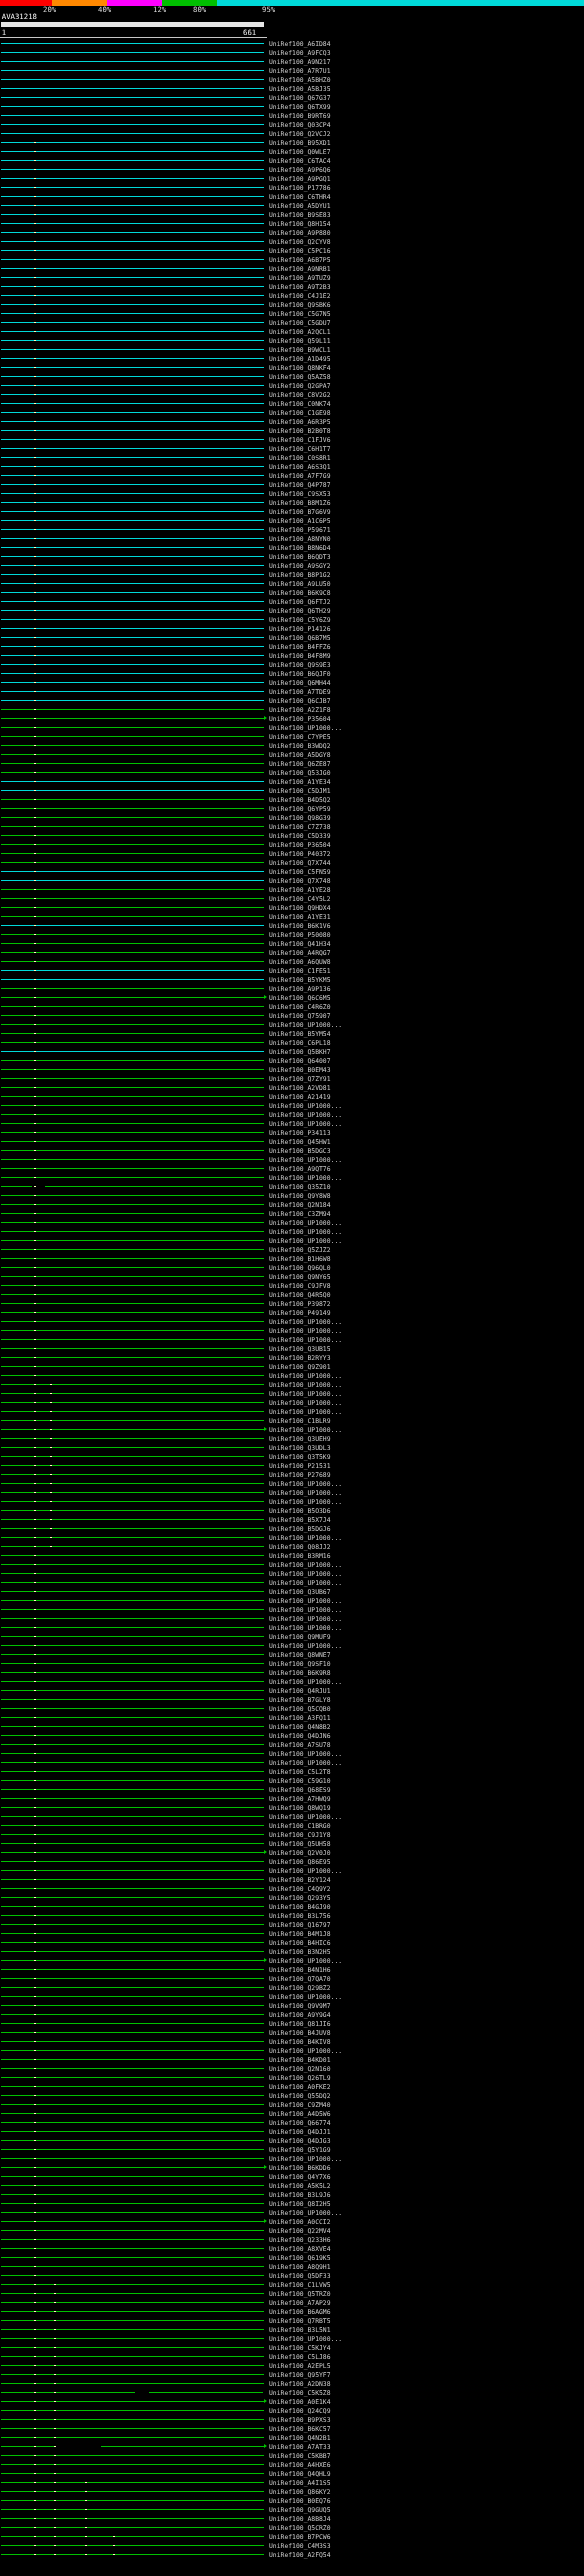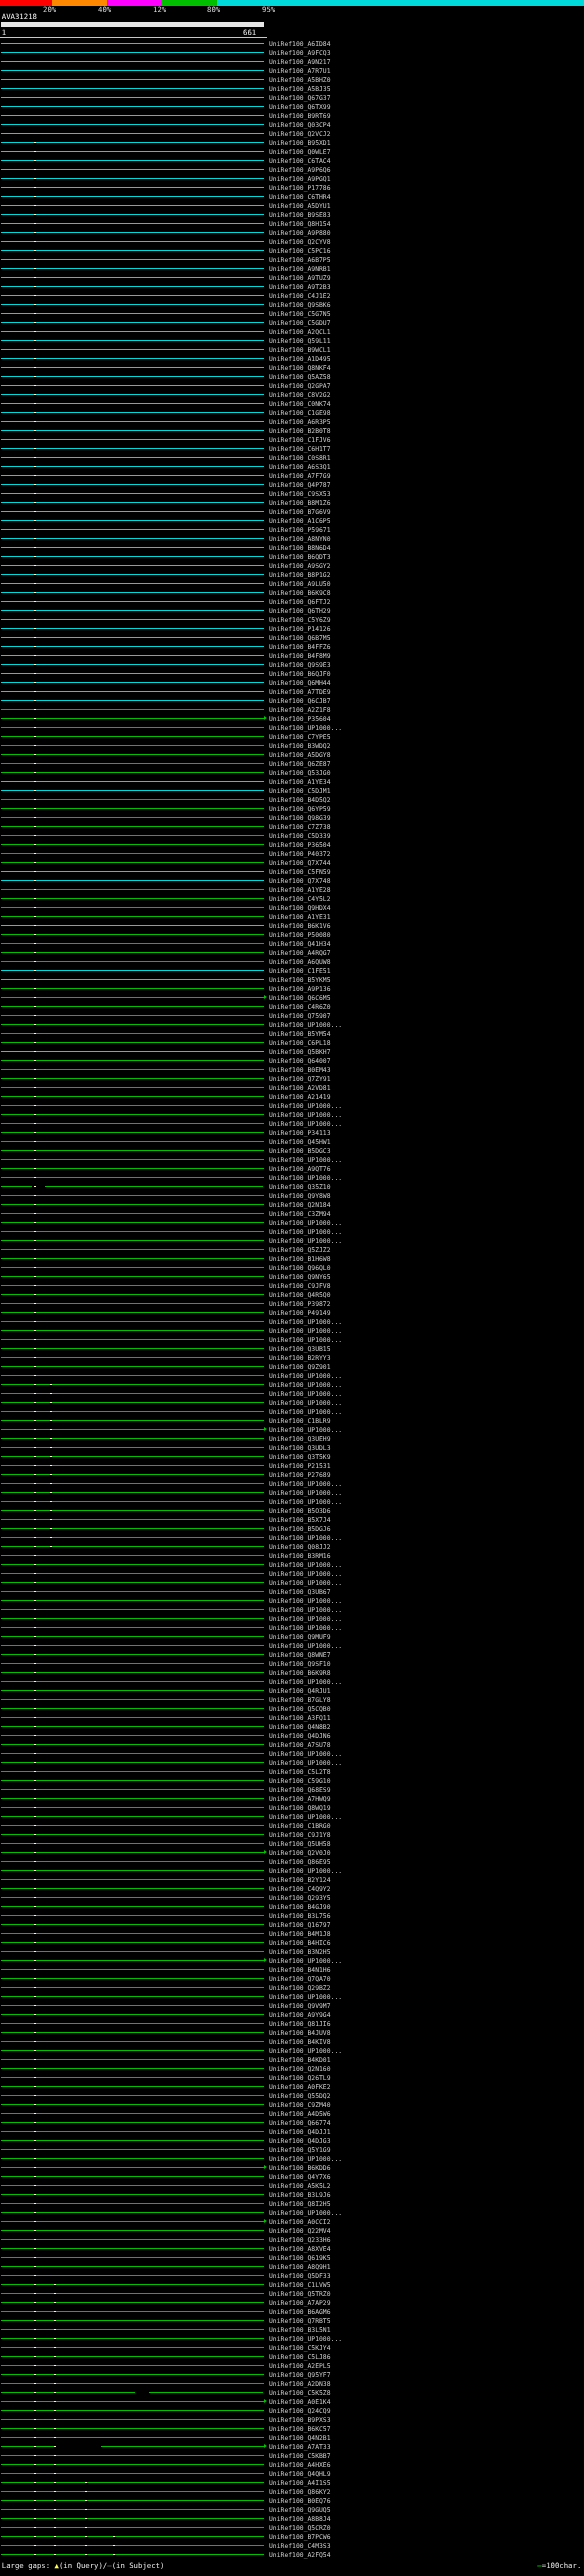--- a/index.html
+++ b/index.html
@@ -36,21 +36,21 @@
       <div class="seg" style="width: 52px; background: rgb(255, 0, 0);"></div>
       <div class="seg" style="width: 55px; background: rgb(255, 136, 0);"></div>
       <div class="seg" style="width: 55px; background: rgb(255, 0, 255);"></div>
       <div class="seg" style="width: 55px; background: rgb(0, 192, 0);"></div>
       <div class="seg" style="width: 368px; background: rgb(0, 217, 217);"></div>
     </div>
   <div class="scalelabels">
       <span style="left: 43px;">20%</span>
       <span style="left: 98px;">40%</span>
       <span style="left: 153px;">12%</span>
-      <span style="left: 207px;">80%</span>
+      <span style="left: 193px;">80%</span>
       <span style="left: 262px;">95%</span>
     </div>
   <div class="queryname">AVA31218</div>
   <div class="querybar"></div>
   <span class="rstart">1</span>
   <span class="rend">661</span>
   <div class="rline"></div>
   <div class="rows">
       <div class="row">
         <div class="bar" style="left: 0.6px; width: 263px; background: rgb(0, 217, 217);"></div>
@@ -1509,18 +1509,14 @@
       </div>
       <div class="row">
         <div class="bar" style="left: 0.6px; width: 263px; background: rgb(0, 192, 0);"></div>
         <div class="dot" style="left: 34px; background: rgb(255, 255, 187);"></div>
         <div class="dot" style="left: 54px; background: rgb(255, 255, 187);"></div>
         <div class="dot" style="left: 85px; background: rgb(255, 255, 187);"></div>
         <div class="dot" style="left: 113px; background: rgb(255, 255, 187);"></div>
         <span class="hit">UniRef100_A2FQ54</span>
       </div>
     </div>
-  <div class="legend">
-    <span class="left"><span>Large gaps: </span><span class="ymark">▲</span><span>(in Query)/</span><span class="smark">—</span><span>(in Subject)</span></span>
-    <span class="right"><span class="dash">—</span><span>=100char.</span></span>
-  </div>
 </div>
 
 
 </body></html>

